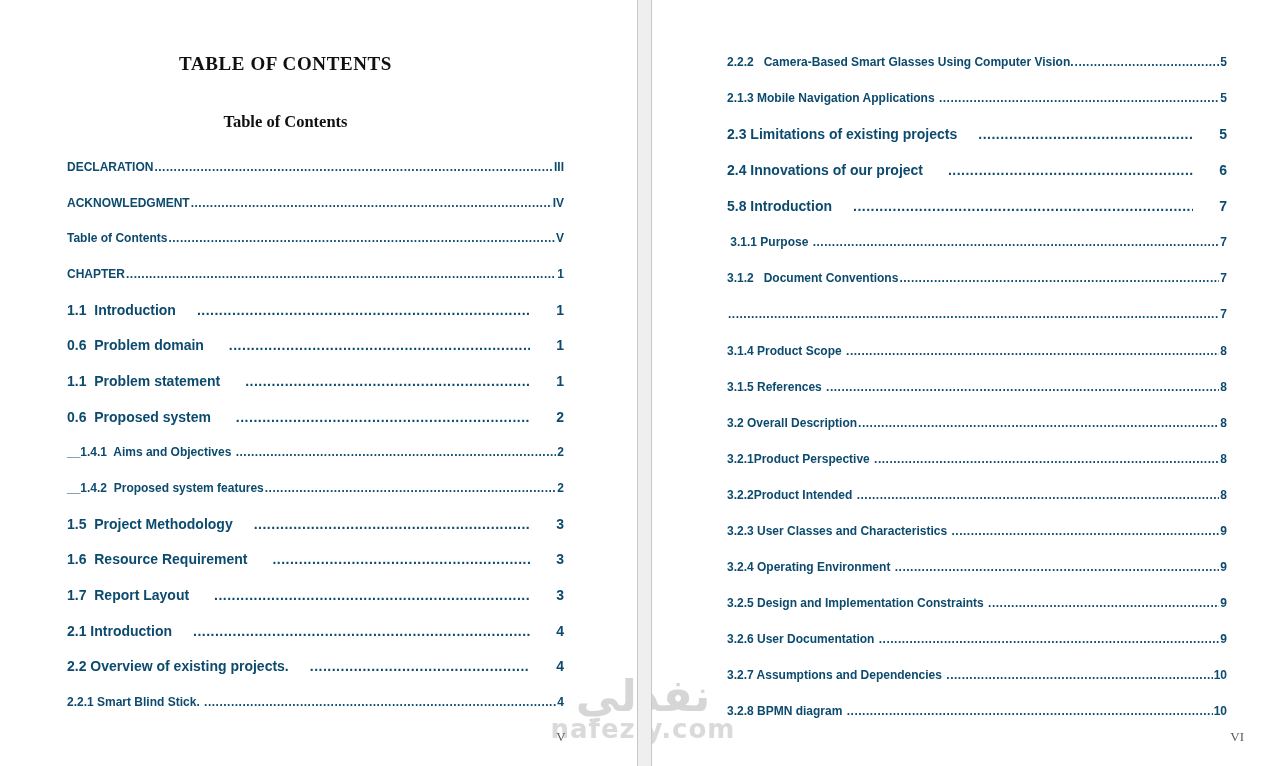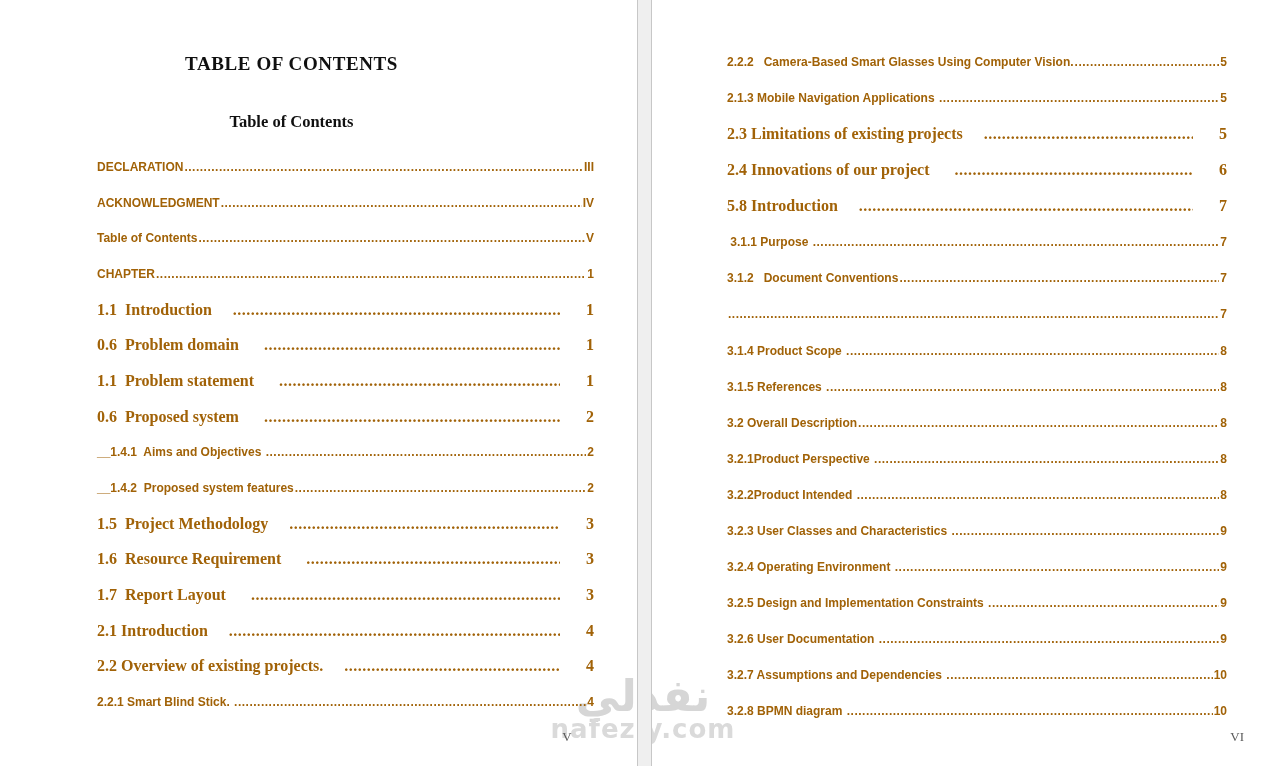--- a/index.html
+++ b/index.html
@@ -1,44 +1,44 @@
 <!DOCTYPE html>
 <html><head>
 <meta charset="utf-8">
 <style>
   html,body{margin:0;padding:0;background:#ffffff;}
   .screen{
     position:relative;width:1280px;height:766px;background:#ffffff;
     font-family:"Liberation Sans",sans-serif;overflow:hidden;color:#161616;
   }
   .page{position:absolute;top:0;bottom:0;background:#ffffff;}
-  .page-left{left:12px;width:559px;}
+  .page-left{left:6px;width:559px;}
   .page-right{left:652px;width:628px;}
   .page-divider{
     position:absolute;left:637px;top:0;bottom:0;width:15px;
     background:#efefef;border-left:1px solid #c7c7c7;border-right:1px solid #c7c7c7;
     box-sizing:border-box;z-index:3;
   }
   .doc-title{
     position:absolute;top:53px;left:0;width:100%;text-align:center;
     font-family:"Liberation Serif",serif;font-weight:bold;font-size:19px;
     letter-spacing:0.6px;color:#101010;
   }
   .doc-subtitle{
     position:absolute;top:112px;left:0;width:100%;text-align:center;
     font-family:"Liberation Serif",serif;font-weight:bold;font-size:16.5px;color:#101010;
   }
   .toc{position:absolute;z-index:2;}
-  .page-left  .toc{top:149px;left:61px;width:497px;margin-left:24px;}
+  .page-left  .toc{top:149px;left:61px;width:497px;}
   .page-right .toc{top:44px;left:75px;width:500px;}
-  .toc-row{display:flex;align-items:center;font-weight:bold;color:#a16207;}
+  .toc-row{display:flex;align-items:center;font-weight:bold;color:#0c4a6e;}
   .page-left  .toc-row{height:35.7px;}
   .page-right .toc-row{height:36.07px;}
   .toc-row.sans{font-family:"Liberation Sans",sans-serif;font-size:12px;}
-  .toc-row.serif{font-family:Liberation Serif, serif;font-size:16px;gap:20px;}
+  .toc-row.serif{font-family:Liberation Sans, sans-serif;font-size:14px;gap:20px;}
   .toc-label{white-space:pre;flex:0 0 auto;}
   .toc-dots{flex:1 1 auto;overflow:hidden;white-space:nowrap;margin:0 1px;letter-spacing:0.5px;}
   .toc-page{flex:0 0 auto;}
   .toc-row.serif .toc-page{padding-left:5px;}
   .page-footer{
     position:absolute;top:729px;width:40px;text-align:center;
     font-family:"Liberation Serif",serif;font-size:13px;color:#5a5a5a;z-index:2;
   }
   .page-left  .page-footer{left:535px;}
   .page-right .page-footer{left:552px;text-align:right;}

